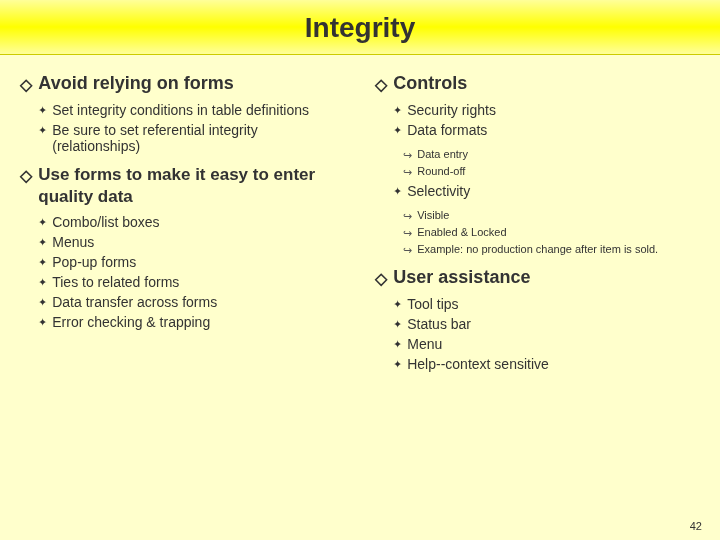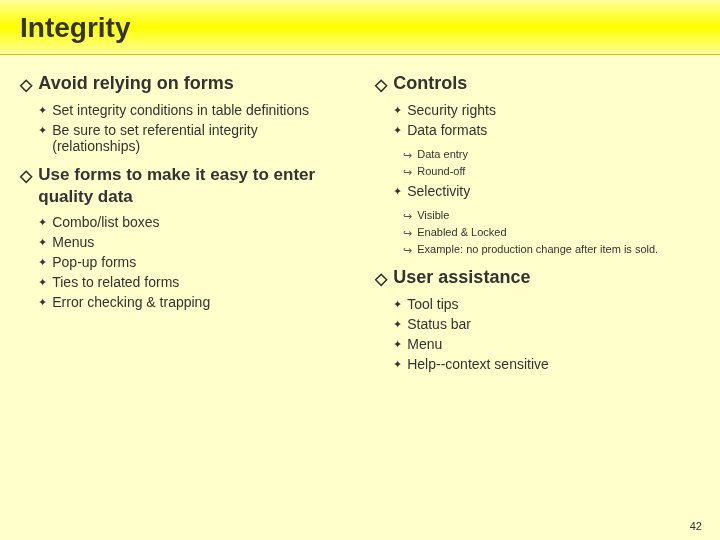--- a/index.html
+++ b/index.html
@@ -17,20 +17,21 @@
       width: 720px;
       height: 540px;
       background: #ffffcc;
       position: relative;
       display: flex;
       flex-direction: column;
     }
 
     .title-bar {
       background: linear-gradient(to bottom, #ffff99, #ffff00, #ffff99);
+      text-align: center;
       padding: 12px 20px 10px;
       border-bottom: 1px solid #cccc00;
     }
 
     .title-bar h1 {
       font-size: 28px;
       font-weight: bold;
       color: #333;
     }
 
@@ -173,20 +174,23 @@
         <li>
           <span>Menus</span>
         </li>
         <li>
           <span>Pop-up forms</span>
         </li>
         <li>
           <span>Ties to related forms</span>
         </li>
         <li>
+          <span>Data transfer across forms</span>
+        </li>
+        <li>
           <span>Error checking &amp; trapping</span>
         </li>
       </ul>
 
     </div>
 
     <div class="right-col">
 
       <div class="section-title">
         <span class="diamond">◇</span>

